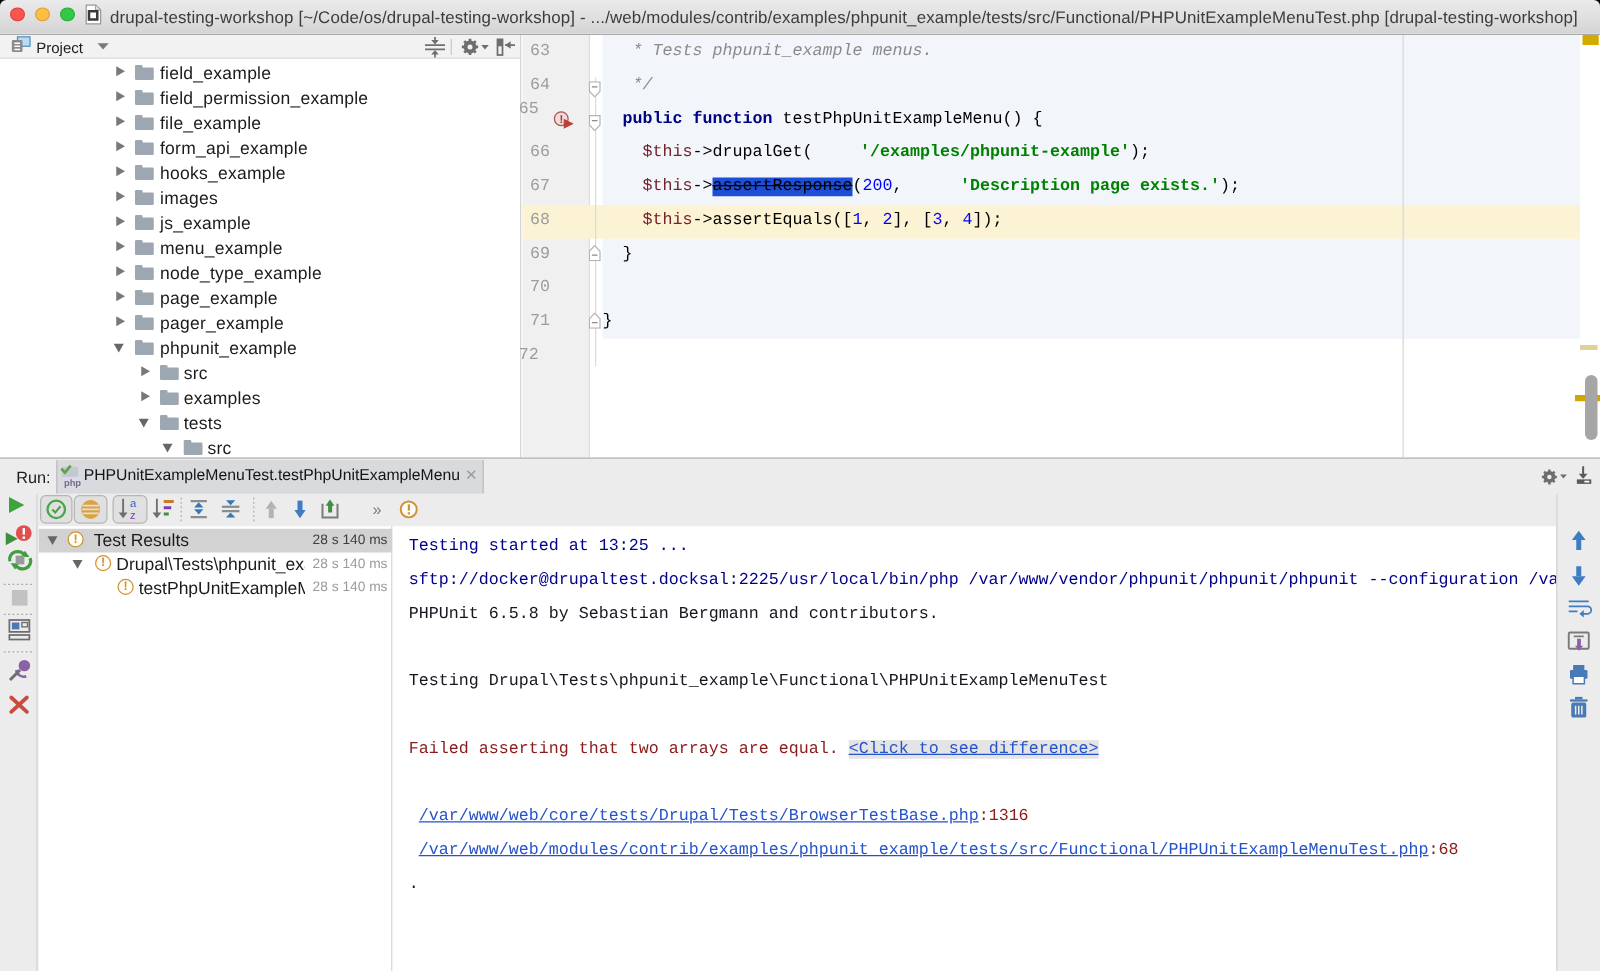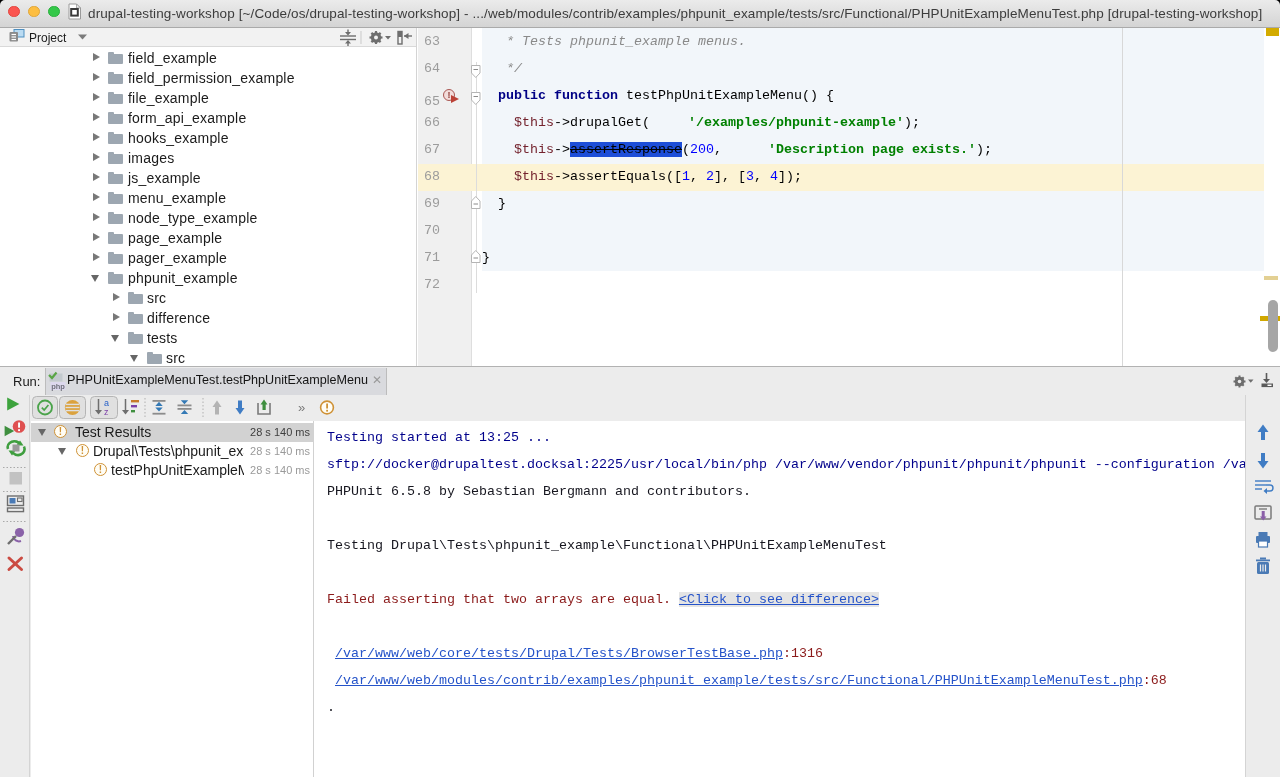--- a/index.html
+++ b/index.html
@@ -215,21 +215,21 @@
         <div class="lbl" style="left:128px">phpunit_example</div>
       </div>
       <div class="trow" style="top:240px">
         <div class="tri-r" style="left:112.5px"></div>
         <div class="folder" style="left:128px"></div>
         <div class="lbl" style="left:147px">src</div>
       </div>
       <div class="trow" style="top:260px">
         <div class="tri-r" style="left:112.5px"></div>
         <div class="folder" style="left:128px"></div>
-        <div class="lbl" style="left:147px">difference</div>
+        <div class="lbl" style="left:147px">examples</div>
       </div>
       <div class="trow" style="top:280px">
         <div class="tri-d" style="left:110.5px"></div>
         <div class="folder" style="left:128px"></div>
         <div class="lbl" style="left:147px">tests</div>
       </div>
       <div class="trow" style="top:300px">
         <div class="tri-d" style="left:129.5px"></div>
         <div class="folder" style="left:147px"></div>
         <div class="lbl" style="left:166px">src</div>
@@ -240,28 +240,28 @@
 
 <div id="editor">
   <div id="blueband"></div>
   <div id="row68"></div>
   <div id="rmargin"></div>
   <div class="foldline"></div>
   <div id="gutter">
       <div style="position:absolute;left:0;top:135.5px;width:54px;height:27px;background:#fcf3d4;"></div>
       <div class="lnum" style="top:0px;">63</div>
       <div class="lnum" style="top:27px;">64</div>
-      <div class="lnum" style="top:60px;">65</div>
+      <div class="lnum" style="top:46px;text-align:center;">65</div>
       <div class="lnum" style="top:81px;">66</div>
       <div class="lnum" style="top:108px;">67</div>
       <div class="lnum" style="top:135px;">68</div>
       <div class="lnum" style="top:162px;">69</div>
       <div class="lnum" style="top:189px;">70</div>
       <div class="lnum" style="top:216px;">71</div>
-      <div class="lnum" style="top:243px;">72</div>
+      <div class="lnum" style="top:243px;text-align:center;">72</div>
       <div id="runicon65">!</div>
     </div>
   <div id="codelines">
       <div class="codeline" style="top:0px"><span class="cm">   * Tests phpunit_example menus.</span></div>
       <div class="codeline" style="top:27px"><span class="cm">   */</span></div>
       <div class="codeline" style="top:54px">  <span class="kw">public</span> <span class="kw">function</span> testPhpUnitExampleMenu() {</div>
       <div class="codeline" style="top:81px">    <span class="vr">$this</span>-&gt;drupalGet(<span class="st">'/examples/phpunit-example'</span>);</div>
       <div class="codeline" style="top:108px">    <span class="vr">$this</span>-&gt;<span class="depr">assertResponse</span>(<span class="nu">200</span>, <span class="st">'Description page exists.'</span>);</div>
       <div class="codeline" style="top:135px">    <span class="vr">$this</span>-&gt;assertEquals([<span class="nu">1</span>, <span class="nu">2</span>], [<span class="nu">3</span>, <span class="nu">4</span>]);</div>
       <div class="codeline" style="top:162px">  }</div>

